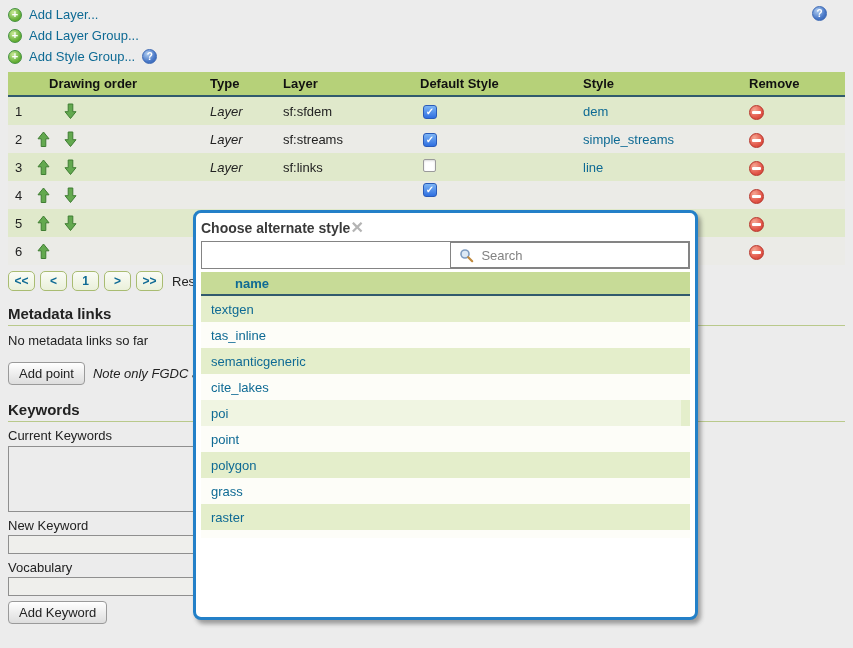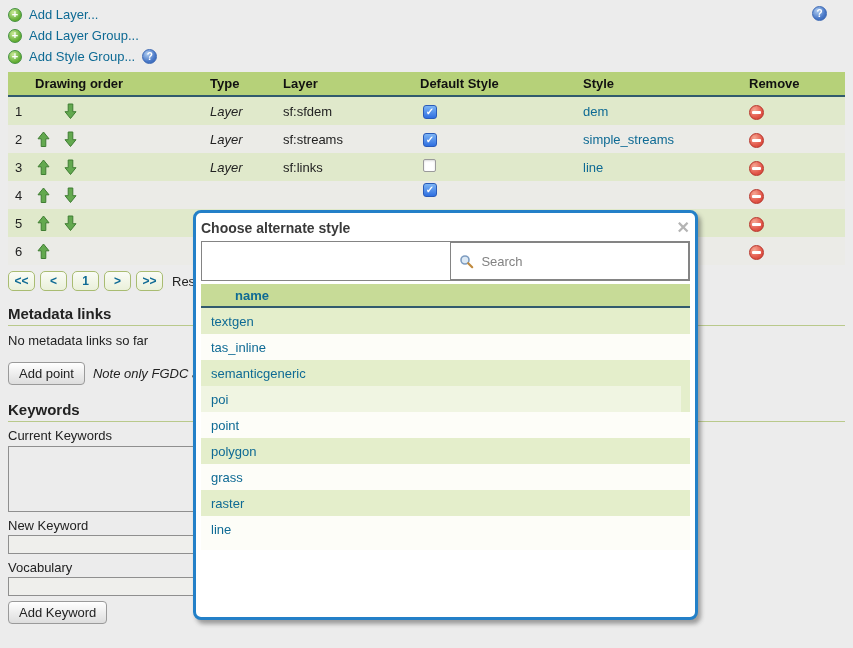--- a/index.html
+++ b/index.html
@@ -31,21 +31,21 @@
     background:radial-gradient(circle at 35% 30%, #b3d0f2, #4a79c8 60%, #2f5fae);
     border:1px solid #3b68b4;color:#fff;font-size:10px;font-weight:bold;line-height:1;box-sizing:border-box;cursor:pointer;}
 
   
   .gtable{margin-top:5px;}
   .thead{display:flex;align-items:center;height:25px;background:var(--table-header-bg);
          border-bottom:2px solid var(--table-header-border);font-size:13px;font-weight:bold;color:#111;box-sizing:border-box;}
   .trow{display:flex;align-items:center;height:28px;font-size:13px;}
   .trow.odd{background:var(--table-row-green);}
   .trow.even{background:var(--table-row-gray);}
-  .h-order{width:194px;padding-left:27px;box-sizing:border-box;}
+  .h-order{width:194px;padding-left:41px;box-sizing:border-box;}
   .h-type{width:73px;padding-left:8px;box-sizing:border-box;}
   .h-layer{width:137px;padding-left:8px;box-sizing:border-box;}
   .h-default{width:163px;padding-left:8px;box-sizing:border-box;}
   .h-style{width:162px;padding-left:8px;box-sizing:border-box;}
   .h-remove{width:90px;padding-left:12px;box-sizing:border-box;}
   .cell-order{width:194px;display:flex;align-items:center;box-sizing:border-box;}
   .row-num{width:21px;padding-left:7px;box-sizing:content-box;}
   .slot{width:14px;height:17px;display:inline-flex;align-items:center;justify-content:center;cursor:pointer;}
   .slot + .slot{margin-left:13px;}
   .cell-type{width:73px;padding-left:8px;box-sizing:border-box;font-style:italic;}
@@ -87,24 +87,24 @@
   .listbox{width:340px;height:66px;border:1px solid #8f8f8f;background:transparent;margin-top:3px;box-sizing:border-box;}
   .tinput{width:340px;height:19px;border:1px solid #8f8f8f;background:#efefec;margin-top:2px;box-sizing:border-box;
           font-family:"Liberation Sans",sans-serif;font-size:13px;padding:0 4px;}
   .addkw{margin-top:5px;}
 
   
   .modal{position:absolute;left:193px;top:210px;width:505px;height:410px;box-sizing:border-box;
          border:3px solid var(--modal-border);border-radius:8px;background:#fff;
          box-shadow:3px 4px 4px rgba(60,60,60,.45);z-index:10;}
   .modal-inner{padding:4px 5px;height:100%;box-sizing:border-box;display:flex;flex-direction:column;}
-  .modal-titlebar{display:flex;align-items:center;justify-content:space-between;height:22px;}
+  .modal-titlebar{display:flex;align-items:center;height:22px;}
   .modal-title{font-size:14px;font-weight:bold;color:#3a3a3a;}
   .close-icon{color:#b4b4b4;font-size:16px;font-weight:bold;line-height:1;cursor:pointer;}
-  .filter-row{position:relative;height:40px;border:1px solid #848484;background:#fff;margin-top:2px;box-sizing:border-box;}
+  .filter-row{position:relative;height:28px;border:1px solid #848484;background:#fff;margin-top:2px;box-sizing:border-box;}
   .filter-input{position:absolute;left:0;top:0;width:50%;height:100%;border:none;outline:none;background:#fff;
                 font-family:"Liberation Sans",sans-serif;font-size:13px;padding:0 5px;box-sizing:border-box;}
   .search-box{position:absolute;right:0;top:0;bottom:0;width:49%;border:1px solid #848484;box-sizing:border-box;
               display:flex;align-items:center;gap:7px;padding-left:8px;background:#fff;color:#828282;font-size:13px;cursor:text;}
   .name-header{height:24px;display:flex;align-items:center;background:var(--modal-header-bg);
                border-bottom:2px solid var(--table-header-border);margin-top:3px;box-sizing:border-box;padding-left:24px;}
   .name-header a{color:var(--link);font-size:13px;font-weight:bold;padding-left:10px;text-decoration:none;cursor:pointer;}
   .style-list{height:242px;overflow:hidden;}
   .modal-row{position:relative;height:26px;display:flex;align-items:center;font-size:13px;}
   .modal-row a{color:var(--link);padding-left:10px;text-decoration:none;cursor:pointer;}
@@ -340,20 +340,23 @@
       <div class="style-list">
         <div class="modal-row mr-green">
             <a>textgen</a>
           </div>
         <div class="modal-row mr-white">
             <a>tas_inline</a>
           </div>
         <div class="modal-row mr-green">
             <a>semanticgeneric</a>
           </div>
+        <div class="modal-row mr-white">
+            <a>cite_lakes</a>
+          </div>
         <div class="modal-row mr-hover">
             <a>poi</a>
           </div>
         <div class="modal-row mr-white">
             <a>point</a>
           </div>
         <div class="modal-row mr-green">
             <a>polygon</a>
           </div>
         <div class="modal-row mr-white">

